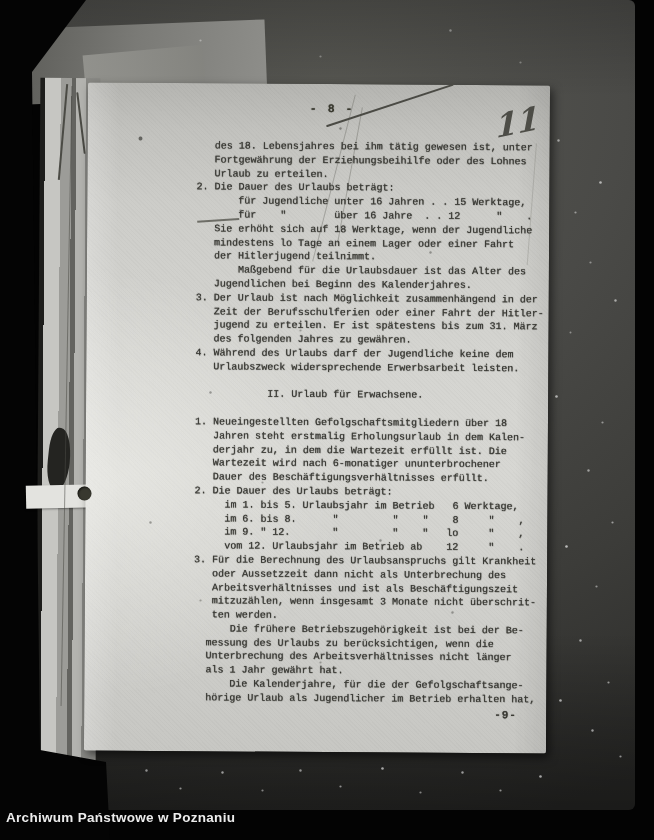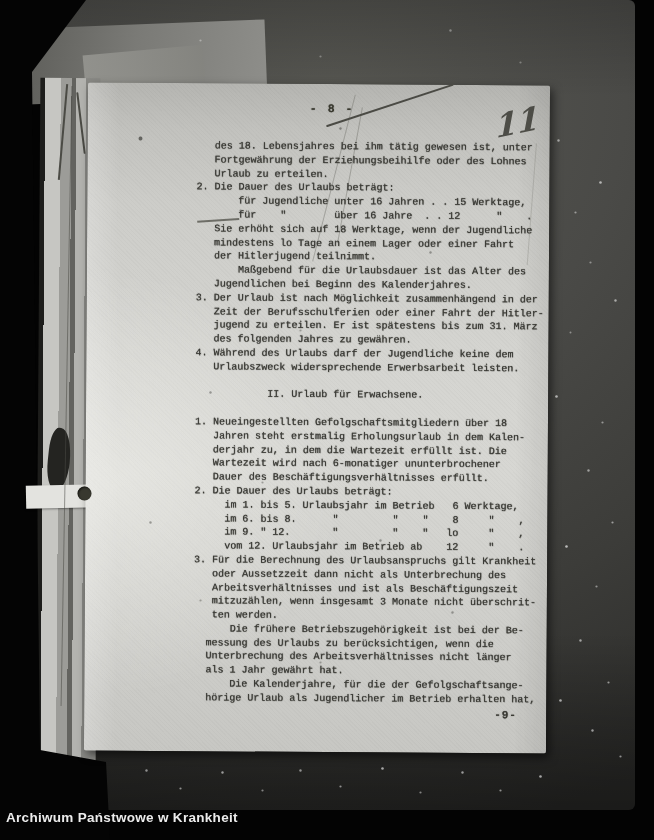--- a/index.html
+++ b/index.html
@@ -180,14 +180,14 @@
     <div class="fuer-strike"></div>
 
     <div class="footer-num">-9-</div>
 
     <div class="binding-hole"></div>
   </div>
 
   <div class="dust-light"></div>
   <div class="dust-dark"></div>
 
-  <div class="watermark">Archiwum Państwowe w Krankheit</div>
+  <div class="watermark">Archiwum Państwowe w Poznaniu</div>
 </div>
 
 </body></html>

